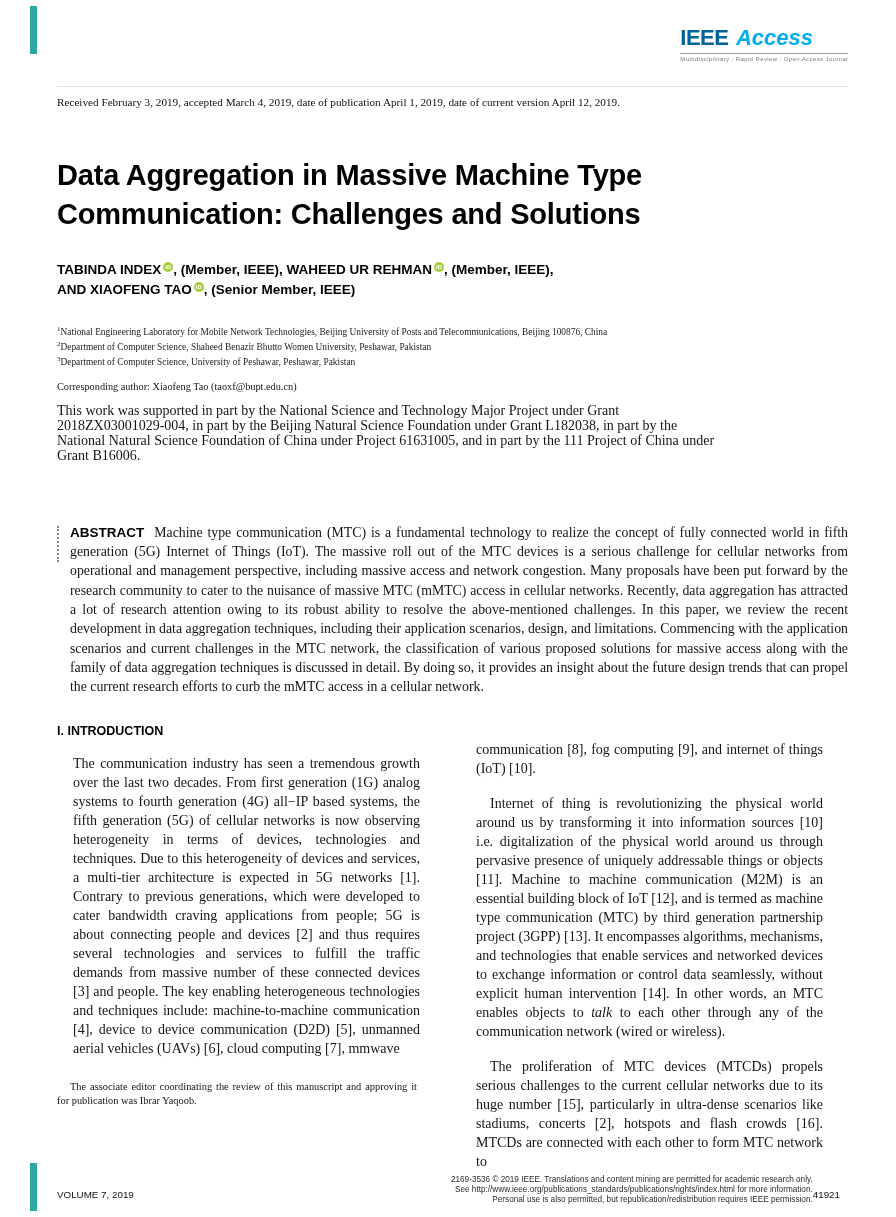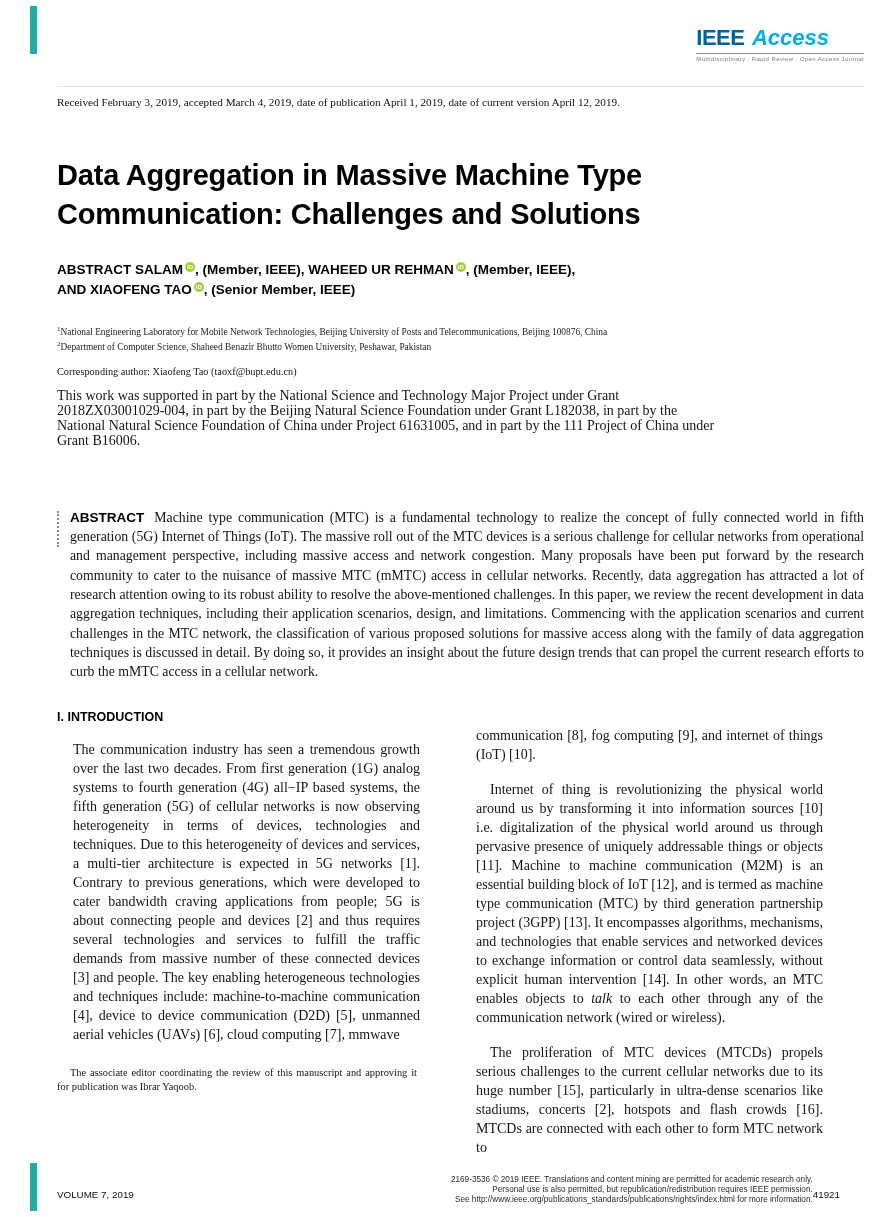--- a/index.html
+++ b/index.html
@@ -11,21 +11,21 @@
     margin: 0 auto;
     background: #ffffff;
     font-family: "Liberation Serif", serif;
     color: #141414;
     overflow: hidden;
   }
   .edge-mark { position: absolute; left: 30px; width: 7px; height: 48px; background: #2BA8A2; }
   .edge-mark.top { top: 6px; }
   .edge-mark.bottom { top: 1163px; }
 
-  .content { padding: 0 32px 0 57px; }
+  .content { padding: 0 48px 0 57px; }
 
   .masthead { display: flex; justify-content: flex-end; padding-top: 26px; }
   .logo { display: inline-block; }
   .logo-word { line-height: 24px; white-space: nowrap; font-family: "Liberation Sans", sans-serif; }
   .logo-ieee { font-weight: bold; font-size: 22px; color: #00629B; letter-spacing: -0.5px; }
   .logo-access { font-weight: bold; font-style: italic; font-size: 22px; color: #00AEEF; margin-left: 3px; }
   .logo-tagline {
     border-top: 1px solid #9a9a9a;
     margin-top: 1px; padding-top: 2px;
     font-family: "Liberation Sans", sans-serif;
@@ -149,27 +149,28 @@
       </div>
     </div>
 
     <div class="rule-light"></div>
 
     <div class="received">Received February 3, 2019, accepted March 4, 2019, date of publication April 1, 2019, date of current version April 12, 2019.</div>
 
     <h1 class="title">Data Aggregation in Massive Machine Type Communication: Challenges and Solutions</h1>
 
     <div class="authors">
-      <span>ABSTRACT SALAM</span><span class="orcid">iD</span><span>, (Member, IEEE), </span><span>WAHEED UR REHMAN</span><span class="orcid">iD</span><span>, (Member, IEEE),</span><br>
+      <span>TABINDA INDEX</span><span class="orcid">iD</span><span>, (Member, IEEE), </span><span>WAHEED UR REHMAN</span><span class="orcid">iD</span><span>, (Member, IEEE),</span><br>
       <span>AND </span><span>XIAOFENG TAO</span><span class="orcid">iD</span><span>, (Senior Member, IEEE)</span>
     </div>
 
     <div class="affiliations">
       <div><sup>1</sup><span>National Engineering Laboratory for Mobile Network Technologies, Beijing University of Posts and Telecommunications, Beijing 100876, China</span></div>
       <div><sup>2</sup><span>Department of Computer Science, Shaheed Benazir Bhutto Women University, Peshawar, Pakistan</span></div>
+      <div><sup>3</sup><span>Department of Computer Science, University of Peshawar, Peshawar, Pakistan</span></div>
     </div>
 
     <div class="corresponding">Corresponding author: Xiaofeng Tao (taoxf@bupt.edu.cn)</div>
 
     <div class="funding">This work was supported in part by the National Science and Technology Major Project under Grant 2018ZX03001029-004, in part by the Beijing Natural Science Foundation under Grant L182038, in part by the National Natural Science Foundation of China under Project 61631005, and in part by the 111 Project of China under Grant B16006.</div>
 
     <section class="label-block abstract-block">
       <p class="block-text"><span class="block-label">ABSTRACT</span><span>Machine type communication (MTC) is a fundamental technology to realize the concept of fully connected world in fifth generation (5G) Internet of Things (IoT). The massive roll out of the MTC devices is a serious challenge for cellular networks from operational and management perspective, including massive access and network congestion. Many proposals have been put forward by the research community to cater to the nuisance of massive MTC (mMTC) access in cellular networks. Recently, data aggregation has attracted a lot of research attention owing to its robust ability to resolve the above-mentioned challenges. In this paper, we review the recent development in data aggregation techniques, including their application scenarios, design, and limitations. Commencing with the application scenarios and current challenges in the MTC network, the classification of various proposed solutions for massive access along with the family of data aggregation techniques is discussed in detail. By doing so, it provides an insight about the future design trends that can propel the current research efforts to curb the mMTC access in a cellular network.</span></p>
     </section>
 
@@ -186,19 +187,19 @@
         <p class="body-p indent">The proliferation of MTC devices (MTCDs) propels serious challenges to the current cellular networks due to its huge number [15], particularly in ultra-dense scenarios like stadiums, concerts [2], hotspots and flash crowds [16]. MTCDs are connected with each other to form MTC network to</p>
       </div>
     </div>
 
   </div>
 
   <div class="page-footer">
     <div class="footer-volume">VOLUME 7, 2019</div>
     <div class="footer-center">
       <div>2169-3536 © 2019 IEEE. Translations and content mining are permitted for academic research only.</div>
+      <div>See http://www.ieee.org/publications_standards/publications/rights/index.html for more information.</div>
       <div>Personal use is also permitted, but republication/redistribution requires IEEE permission.</div>
-      <div>See http://www.ieee.org/publications_standards/publications/rights/index.html for more information.</div>
     </div>
     <div class="footer-page">41921</div>
   </div>
 
 </div>
 
 </body></html>

